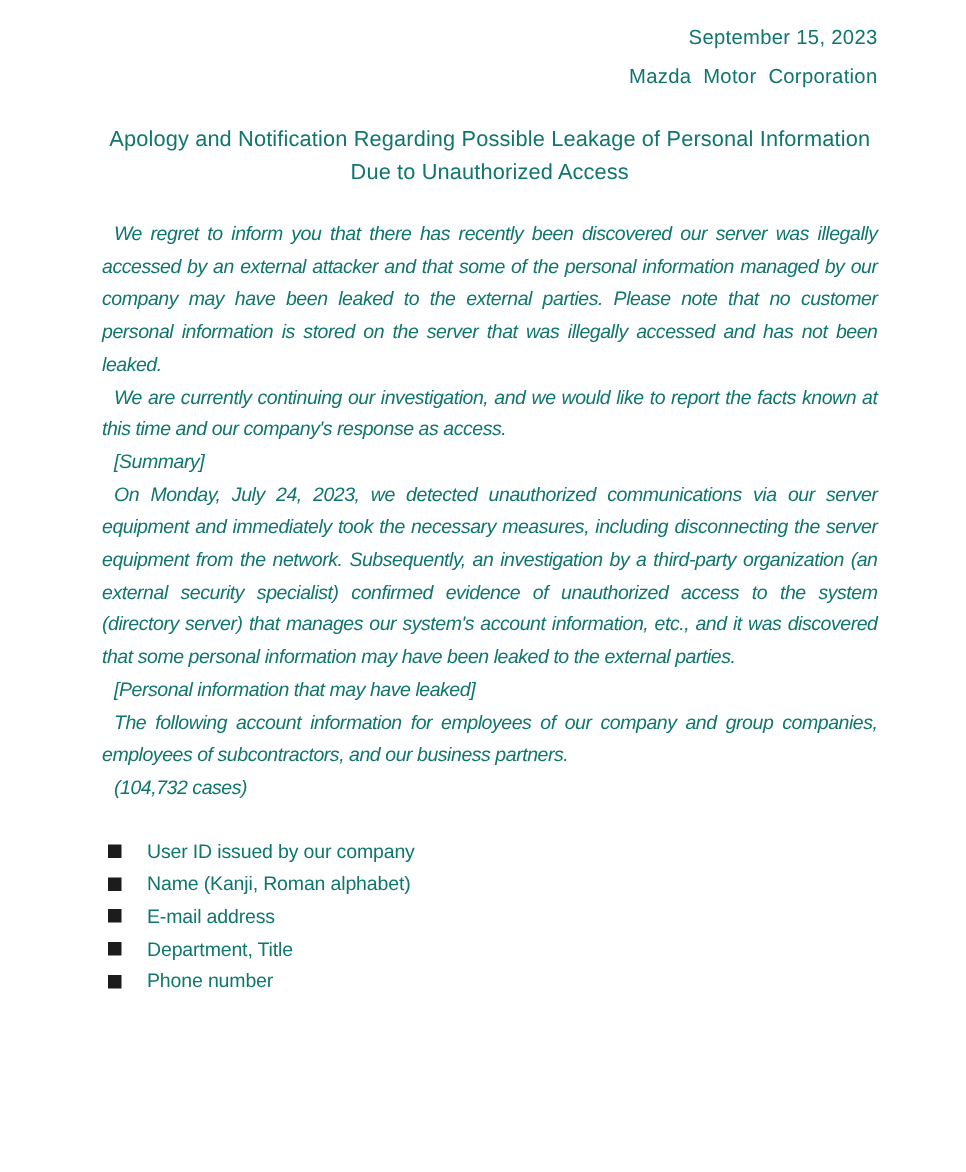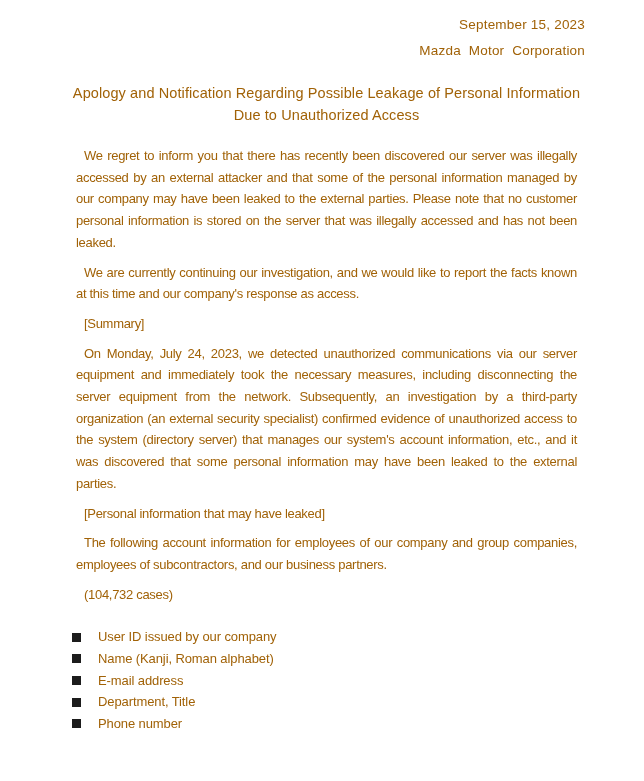--- a/index.html
+++ b/index.html
@@ -5,21 +5,21 @@
   html, body { margin: 0; padding: 0; background: #ffffff; }
   .page {
     position: relative;
     width: 644px;
     height: 781px;
     box-sizing: border-box;
     background: #ffffff;
     overflow: hidden;
     padding: 12px 59px 0 68px;
     font-family: "Liberation Sans", sans-serif;
-    color: #a16207;
+    color: #0f766e;
   }
   .header {
     text-align: right;
     font-size: 13.5px;
     line-height: 26px;
     letter-spacing: 0.2px;
   }
   .header .sender { word-spacing: 4px; }
   .title {
     margin-top: 18px;
@@ -28,23 +28,24 @@
     line-height: 22px;
     letter-spacing: 0.1px;
   }
   .body {
     margin-top: 19px;
     font-size: 13px;
     line-height: 21.7px;
     letter-spacing: -0.3px;
   }
   p.para {
-    margin: 8px;
+    margin: 0;
     text-align: justify;
     text-indent: 8px;
+    font-style: italic;
   }
   .section-heading {
     margin-top: 21px;
     text-indent: 0;
     text-align: left;
   }
   .cases-line { margin: 0; text-indent: 0; }
   .bullet-list {
     margin-top: 21px;
     padding-left: 4px;

